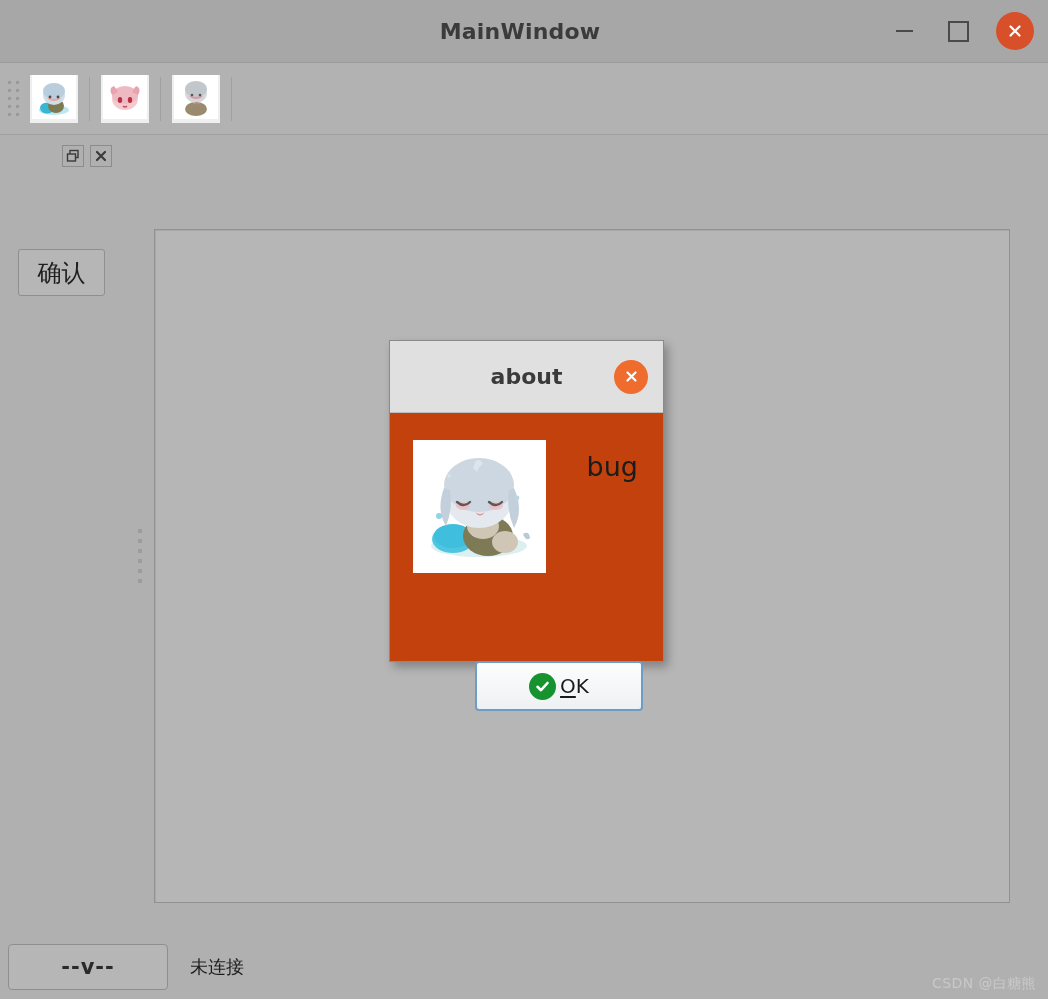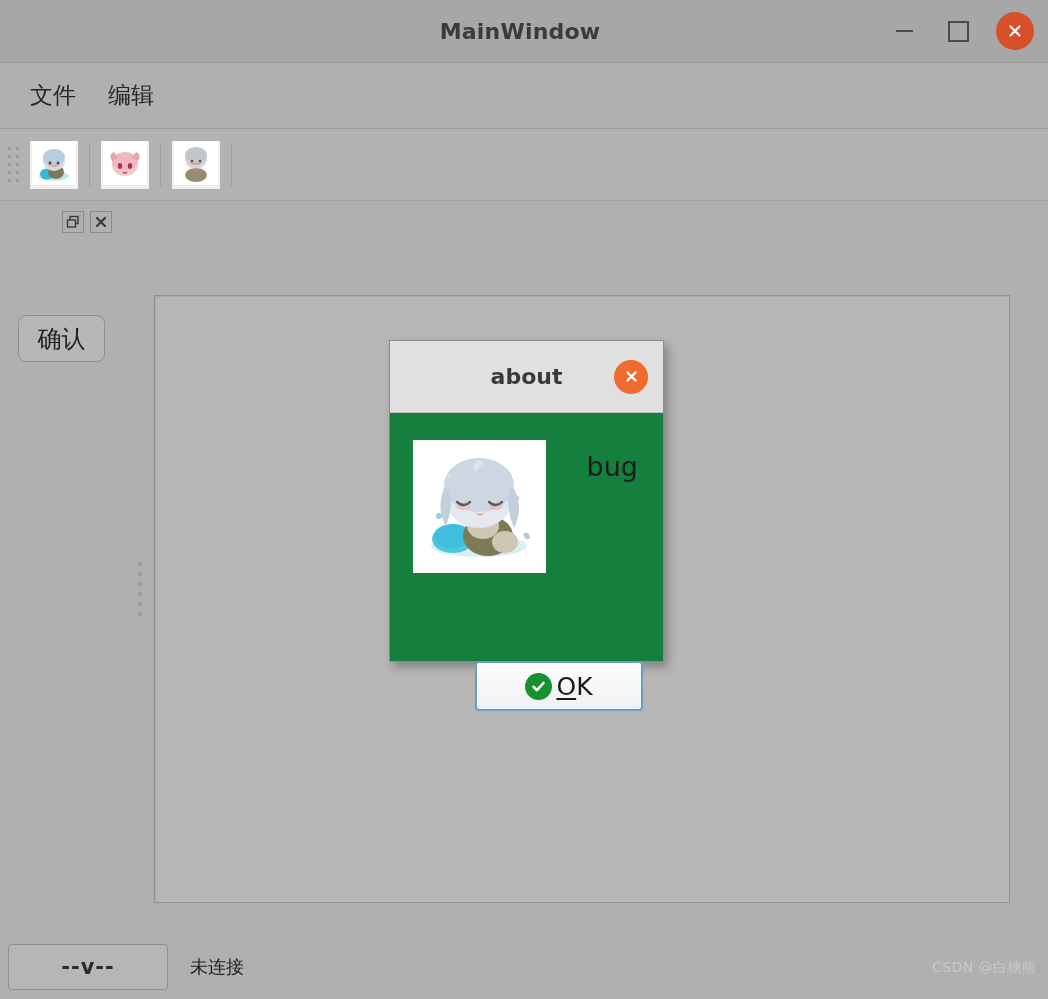--- a/index.html
+++ b/index.html
@@ -133,21 +133,21 @@
   }
   .left-pane {
     width: 126px; flex: 0 0 auto;
     position: relative;
   }
   .confirm-btn {
     position: absolute; left: 18px; top: 72px;
     width: 87px; height: 47px;
     background: #b6b6b6;
     border: 1px solid #8f8f8f;
-    border-radius: 8px;
+    border-radius: 3px;
     font-size: 24px; color: #1f1f1f;
     display: flex; align-items: center; justify-content: center;
     cursor: pointer;
     font-family: "DejaVu Sans", "Liberation Sans", sans-serif;
   }
 
   .splitter {
     width: 28px; flex: 0 0 auto;
     display: flex; align-items: center; justify-content: center;
     cursor: col-resize;
@@ -181,21 +181,21 @@
     border-radius: 4px;
     display: flex; align-items: center; justify-content: center;
     font-size: 21px; font-weight: bold; color: #2b2b2b;
     cursor: pointer; letter-spacing: 1px;
   }
   .status-text {
     margin-left: 22px;
     font-size: 18px; color: #1d1d1d;
   }
   .watermark {
-    position: absolute; right: 12px; bottom: 22px;
+    position: absolute; right: 12px; bottom: 6px;
     font-size: 14px; color: #c9c9c9;
     letter-spacing: 0.4px;
     user-select: none;
   }
 
   
   .dialog {
     position: absolute;
     left: 389px; top: 340px;
     width: 275px; height: 322px;
@@ -220,21 +220,21 @@
   }
   .dlg-close {
     margin-left: auto; margin-right: 15px;
     width: 34px; height: 34px; border-radius: 50%;
     background: #ef6c2e; color: #fff;
     display: flex; align-items: center; justify-content: center;
     cursor: pointer; z-index: 2;
   }
   .dlg-body {
     flex: 1 1 auto; position: relative;
-    background: #15803d;
+    background: #c2410c;
   }
   .dlg-image {
     position: absolute; left: 23px; top: 27px;
     width: 133px; height: 133px;
     background: #fff;
     overflow: hidden;
   }
   .dlg-image svg { display: block; }
   .dlg-label {
     position: absolute; right: 25px; top: 38px;
@@ -250,21 +250,21 @@
     gap: 4px;
     cursor: pointer;
   }
   .ok-check {
     width: 27px; height: 27px; border-radius: 50%;
     background: #16922f;
     display: flex; align-items: center; justify-content: center;
     flex: 0 0 auto;
   }
   .ok-text {
-    font-size: 25px; color: #1a1a1a; line-height: 1;
+    font-size: 20px; color: #1a1a1a; line-height: 1;
   }
   .ok-text u { text-decoration: underline; text-underline-offset: 3px; }
 </style>
 </head>
 <body>
 
 <div id="app-window">
 
   <div class="titlebar">
     <div class="titlebar-title">MainWindow</div>
@@ -272,24 +272,20 @@
       <div class="tb-btn tb-min"></div>
       <div class="tb-btn tb-max"></div>
       <div class="tb-btn tb-close">
         <svg width="18" height="18" viewBox="0 0 18 18" aria-hidden="true">
           <path d="M4.5 4.5 L13.5 13.5 M13.5 4.5 L4.5 13.5" stroke="#ffffff" stroke-width="2.2" stroke-linecap="round"></path>
         </svg>
       </div>
     </div>
   </div>
 
-  <div class="menubar">
-    <div class="menu-item">文件</div>
-    <div class="menu-item">编辑</div>
-  </div>
 
   <div class="toolbar">
     <div class="tb-handle">
       <i></i>
         <i></i>
         <i></i>
         <i></i>
         <i></i>
         <i></i>
         <i></i>

